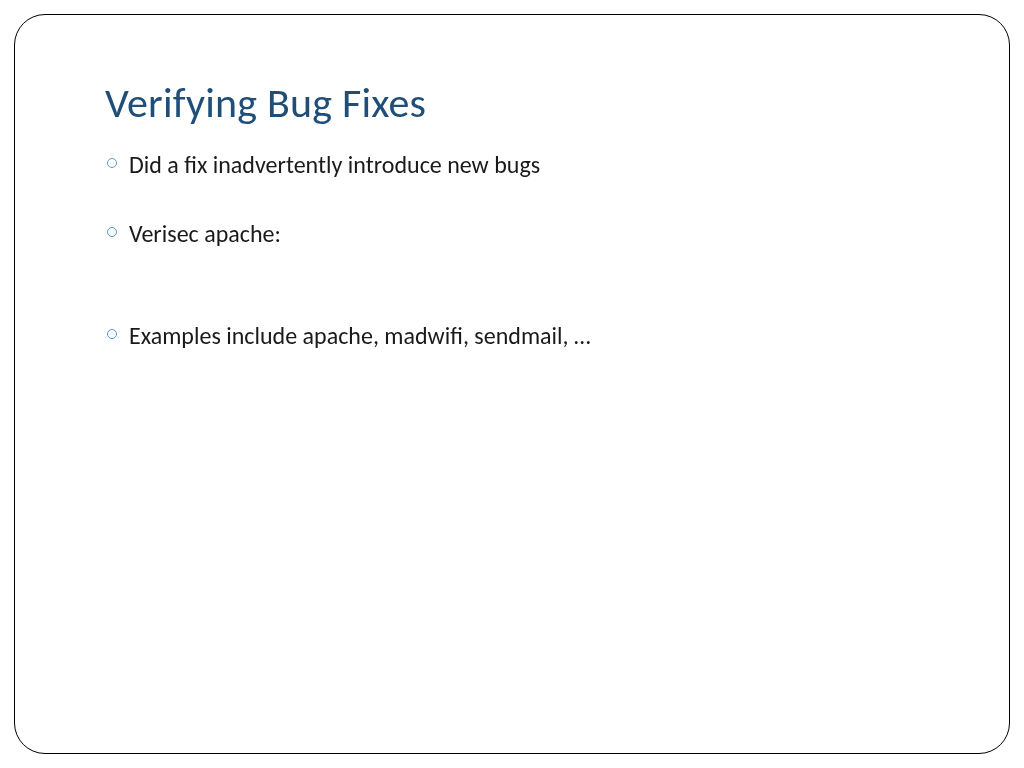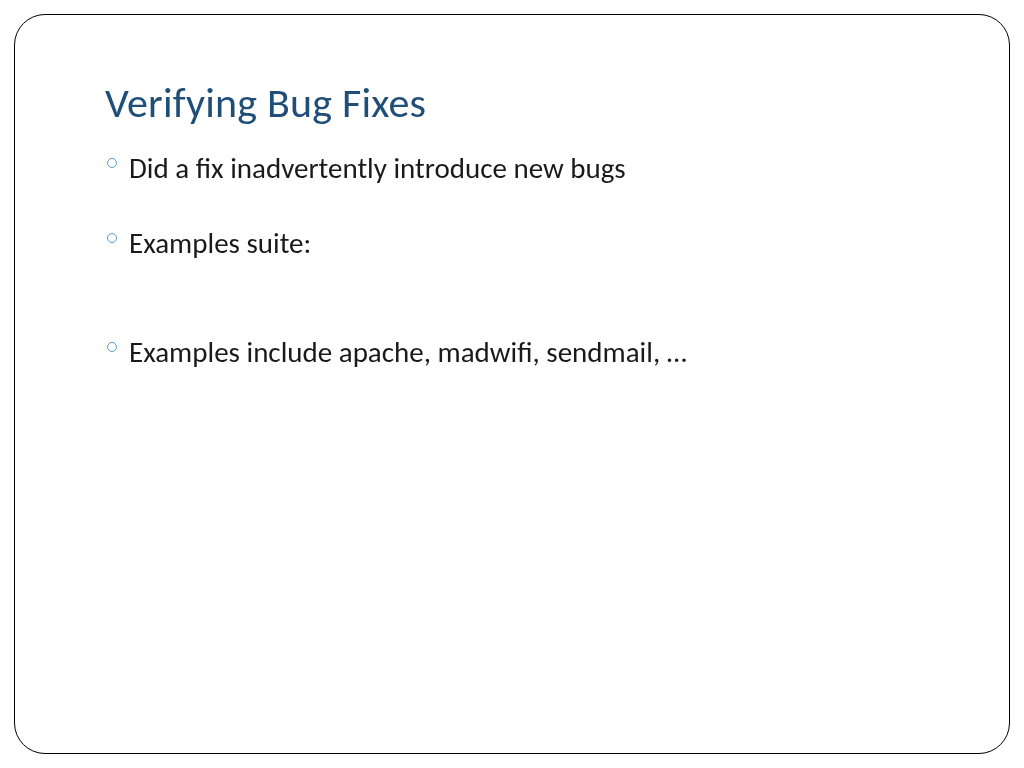--- a/index.html
+++ b/index.html
@@ -25,21 +25,21 @@
       padding: 62px 90px 40px 90px;
     }
     .slide-title {
       font-size: 42px;
       font-weight: 400;
       color: #1f4e79;
       margin-bottom: 22px;
       letter-spacing: 0.2px;
     }
     .content-area {
-      font-size: 29px;
+      font-size: 24px;
       color: #1a1a1a;
       line-height: 1.28;
     }
     .bullet-item {
       display: flex;
       align-items: flex-start;
       margin-bottom: 4px;
     }
     .bullet-marker {
       flex-shrink: 0;
@@ -80,21 +80,21 @@
         </span>
       <span class="bullet-text">Did a fix inadvertently introduce new bugs</span>
     </div>
 
     <div class="spacer"></div>
 
     <div class="bullet-item">
       <span class="bullet-marker">
           <span class="bullet-circle"></span>
         </span>
-      <span class="bullet-text">Examples suite:</span>
+      <span class="bullet-text">Verisec apache:</span>
     </div>
 
 
     <div class="spacer"></div>
 
 
     <div class="spacer"></div>
 
     <div class="bullet-item">
       <span class="bullet-marker">

